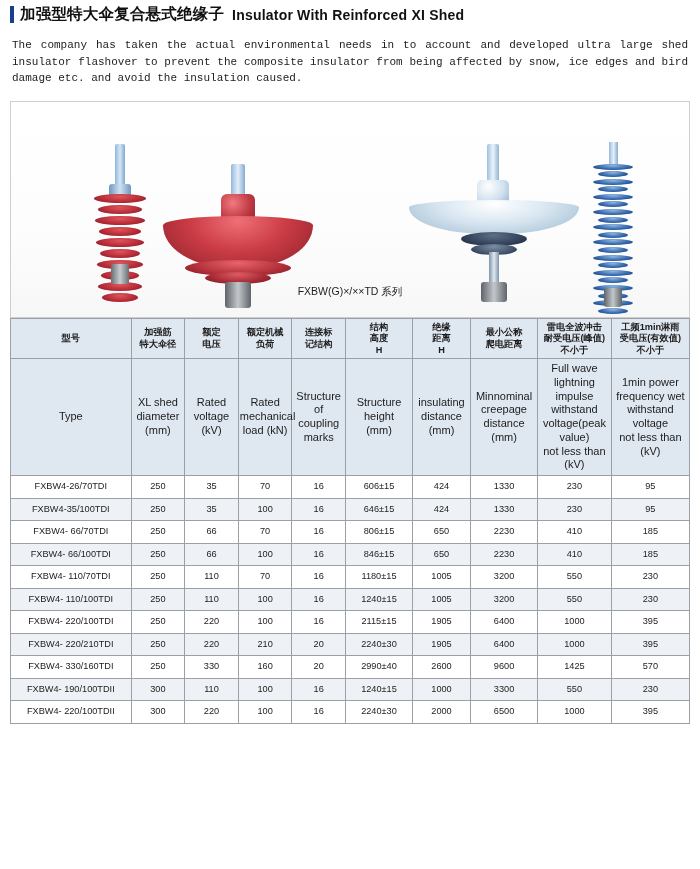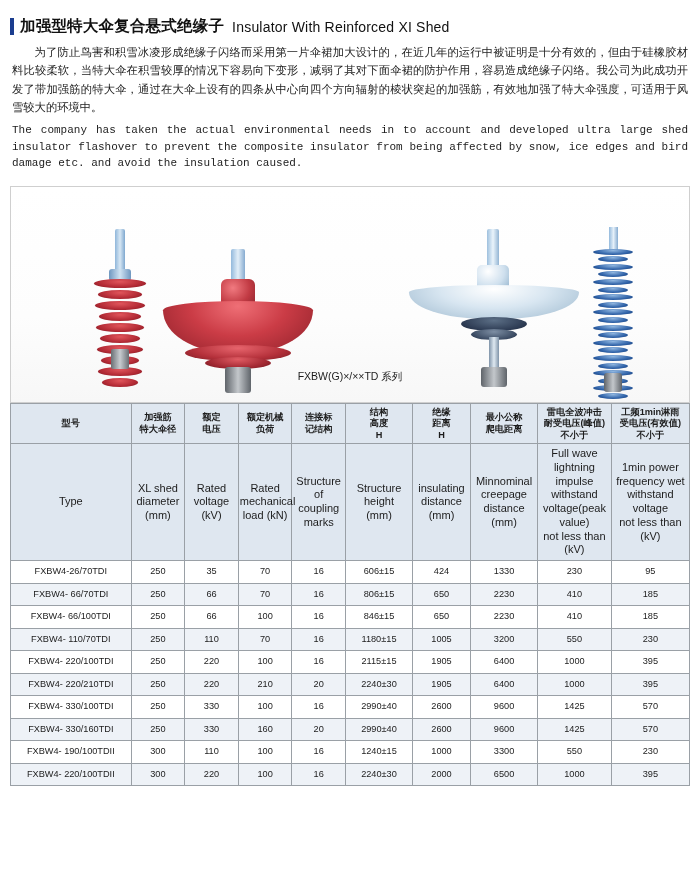--- a/index.html
+++ b/index.html
@@ -20,37 +20,37 @@
     height: 869px;
     position: relative;
     box-sizing: border-box;
     padding: 0 10px;
   }
 
   
   .title-row {
     display: flex;
     align-items: center;
-    padding: 16px 0 6px 0;
+    padding: 4px 0 6px 0;
   }
   .title-bar {
     width: 4px;
     height: 17px;
     background: #1b3d8f;
     margin-right: 6px;
   }
   .title-cn {
     font-size: 15.5px;
     font-weight: bold;
     color: #111;
     letter-spacing: 0.2px;
   }
   .title-en {
     font-size: 14px;
-    font-weight: normal;
+    font-weight: bold;
     color: #111;
     margin-left: 8px;
     letter-spacing: 0.2px;
   }
 
   
   .para {
     font-size: 11.3px;
     line-height: 1.62;
     color: #1c1c1c;
@@ -248,21 +248,20 @@
 <body>
 
 <div class="page">
 
   <div class="title-row">
     <div class="title-bar"></div>
     <div class="title-cn">加强型特大伞复合悬式绝缘子</div>
     <div class="title-en">Insulator With Reinforced XI Shed</div>
   </div>
 
-  <p class="para cn">为了防止鸟害和积雪冰凌形成绝缘子闪络而采用第一片伞裙加大设计的，在近几年的运行中被证明是十分有效的，但由于硅橡胶材料比较柔软，当特大伞在积雪较厚的情况下容易向下变形，减弱了其对下面伞裙的防护作用，容易造成绝缘子闪络。我公司为此成功开发了带加强筋的特大伞，通过在大伞上设有的四条从中心向四个方向辐射的棱状突起的加强筋，有效地加强了特大伞强度，可适用于风雪较大的环境中。</p>
   <p class="para en">The company has taken the actual environmental needs in to account and developed ultra large shed insulator flashover to prevent the composite insulator from being affected by snow, ice edges and bird damage etc. and avoid the insulation caused.</p>
 
   <div class="img-panel">
 
     <div class="ins ins-a">
       <div class="rod"></div>
       <div class="cap"></div>
       <div class="shedwrap">
         <div class="shed" style="width:52px"></div>
         <div class="shed" style="width:44px"></div>
@@ -374,20 +373,32 @@
           <td>35</td>
           <td>70</td>
           <td>16</td>
           <td>606±15</td>
           <td>424</td>
           <td>1330</td>
           <td>230</td>
           <td>95</td>
         </tr>
         <tr>
+          <td class="model">FXBW4-35/100TDI</td>
+          <td>250</td>
+          <td>35</td>
+          <td>100</td>
+          <td>16</td>
+          <td>646±15</td>
+          <td>424</td>
+          <td>1330</td>
+          <td>230</td>
+          <td>95</td>
+        </tr>
+        <tr>
           <td class="model">FXBW4- 66/70TDI</td>
           <td>250</td>
           <td>66</td>
           <td>70</td>
           <td>16</td>
           <td>806±15</td>
           <td>650</td>
           <td>2230</td>
           <td>410</td>
           <td>185</td>
@@ -404,20 +415,32 @@
           <td>410</td>
           <td>185</td>
         </tr>
         <tr>
           <td class="model">FXBW4- 110/70TDI</td>
           <td>250</td>
           <td>110</td>
           <td>70</td>
           <td>16</td>
           <td>1180±15</td>
+          <td>1005</td>
+          <td>3200</td>
+          <td>550</td>
+          <td>230</td>
+        </tr>
+        <tr>
+          <td class="model">FXBW4- 110/100TDI</td>
+          <td>250</td>
+          <td>110</td>
+          <td>100</td>
+          <td>16</td>
+          <td>1240±15</td>
           <td>1005</td>
           <td>3200</td>
           <td>550</td>
           <td>230</td>
         </tr>
         <tr>
           <td class="model">FXBW4- 220/100TDI</td>
           <td>250</td>
           <td>220</td>
           <td>100</td>
@@ -434,32 +457,20 @@
           <td>220</td>
           <td>210</td>
           <td>20</td>
           <td>2240±30</td>
           <td>1905</td>
           <td>6400</td>
           <td>1000</td>
           <td>395</td>
         </tr>
         <tr>
-          <td class="model">FXBW4- 330/100TDI</td>
-          <td>250</td>
-          <td>330</td>
-          <td>100</td>
-          <td>16</td>
-          <td>2990±40</td>
-          <td>2600</td>
-          <td>9600</td>
-          <td>1425</td>
-          <td>570</td>
-        </tr>
-        <tr>
           <td class="model">FXBW4- 330/160TDI</td>
           <td>250</td>
           <td>330</td>
           <td>160</td>
           <td>20</td>
           <td>2990±40</td>
           <td>2600</td>
           <td>9600</td>
           <td>1425</td>
           <td>570</td>

